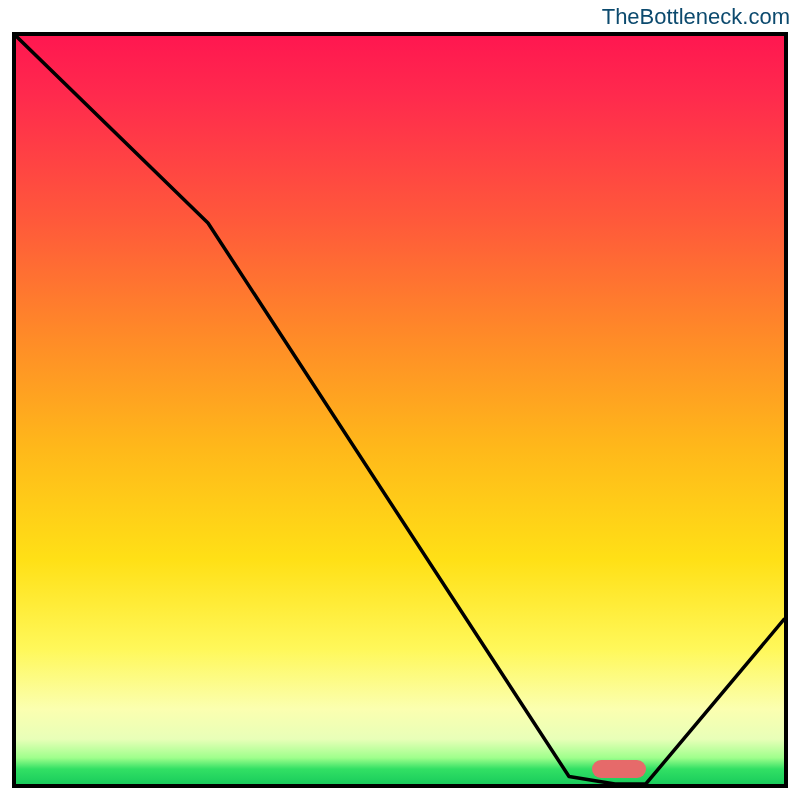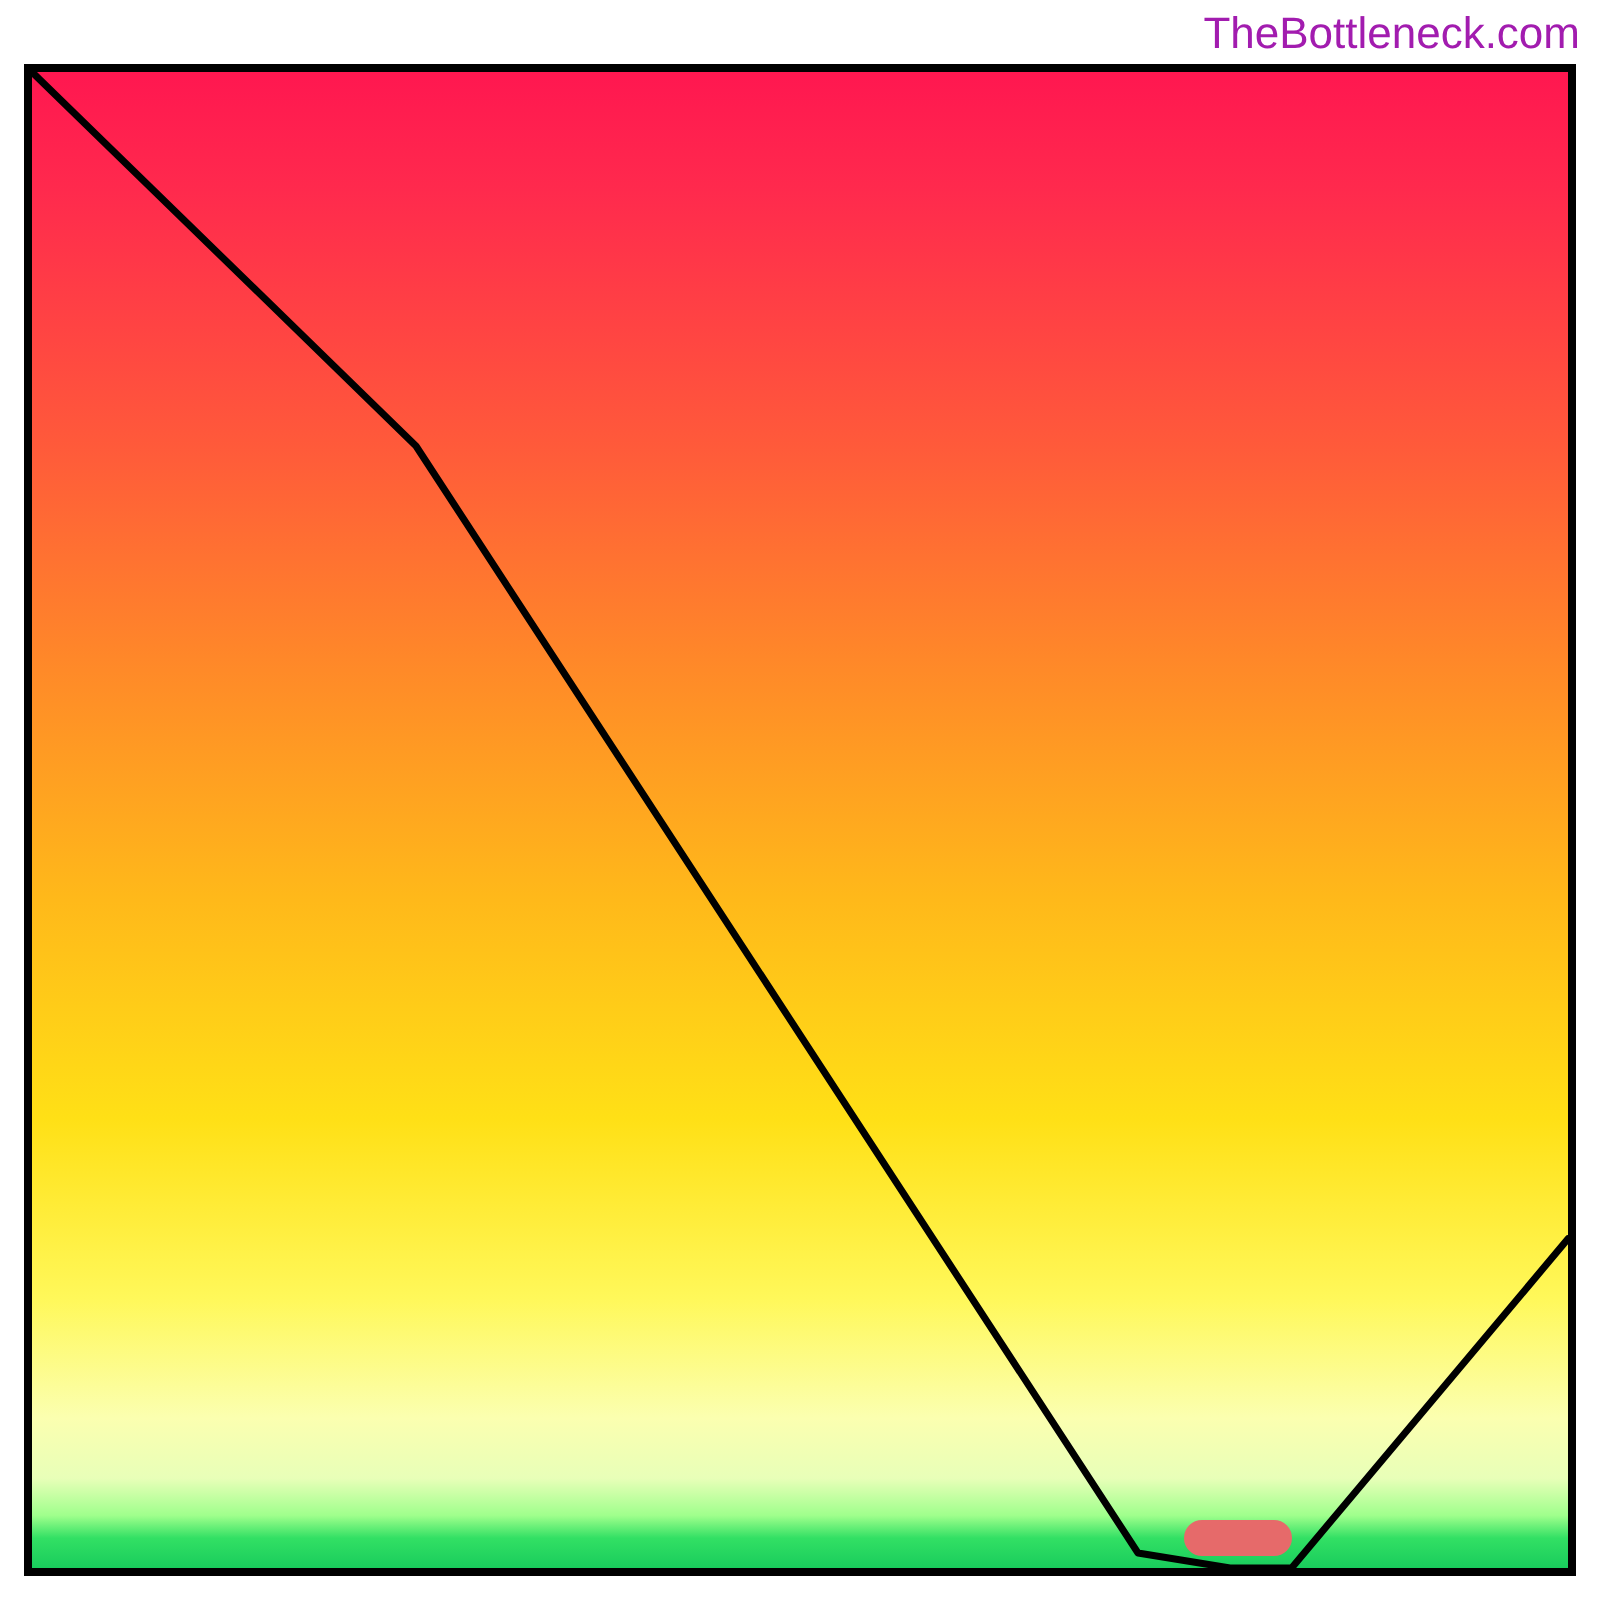--- a/index.html
+++ b/index.html
@@ -8,21 +8,21 @@
     width: 800px;
     height: 800px;
     background: #ffffff;
     font-family: Arial, Helvetica, sans-serif;
     overflow: hidden;
   }
   .watermark {
     position: absolute;
     top: 4px;
     right: 10px;
-    color: #a21caf;
+    color: #0c4a6e;
     font-size: 22px;
     font-family: Arial, sans-serif;
     z-index: 10;
     user-select: none;
   }
   .plot-frame {
     position: absolute;
     left: 12px;
     top: 32px;
     width: 776px;

